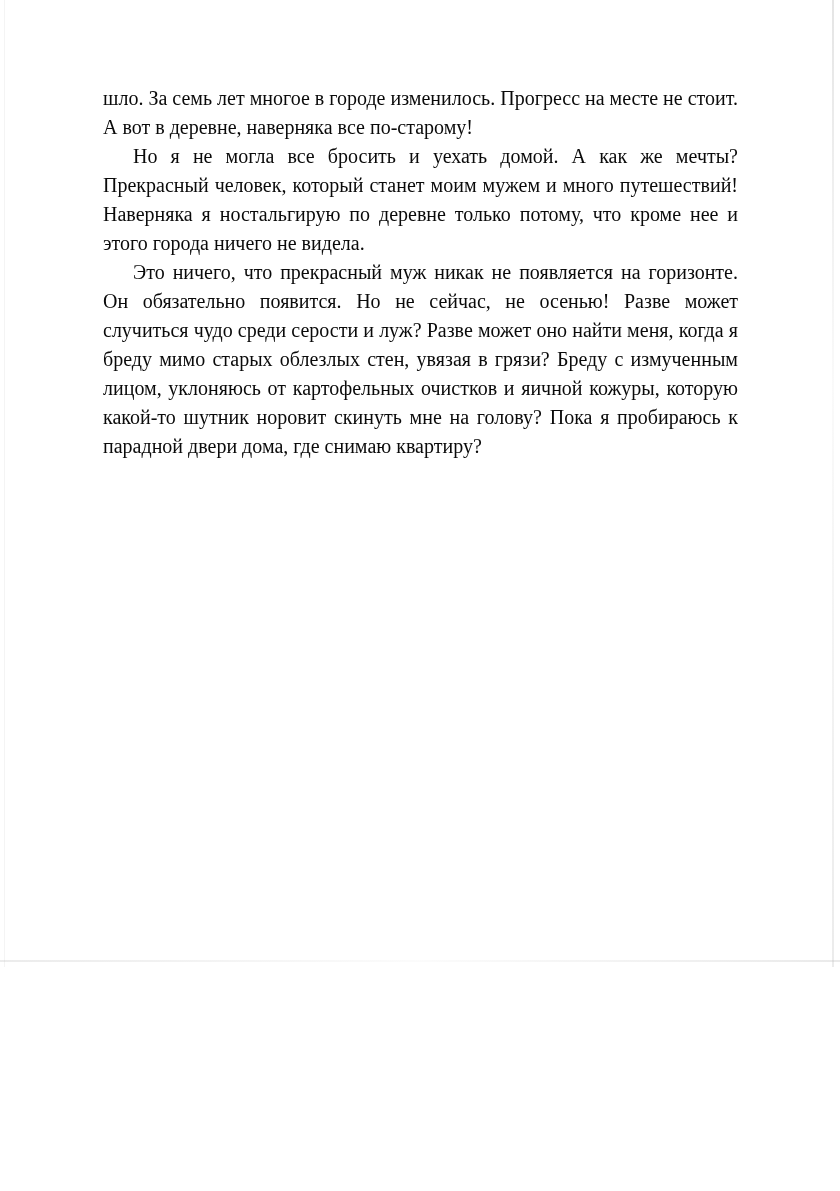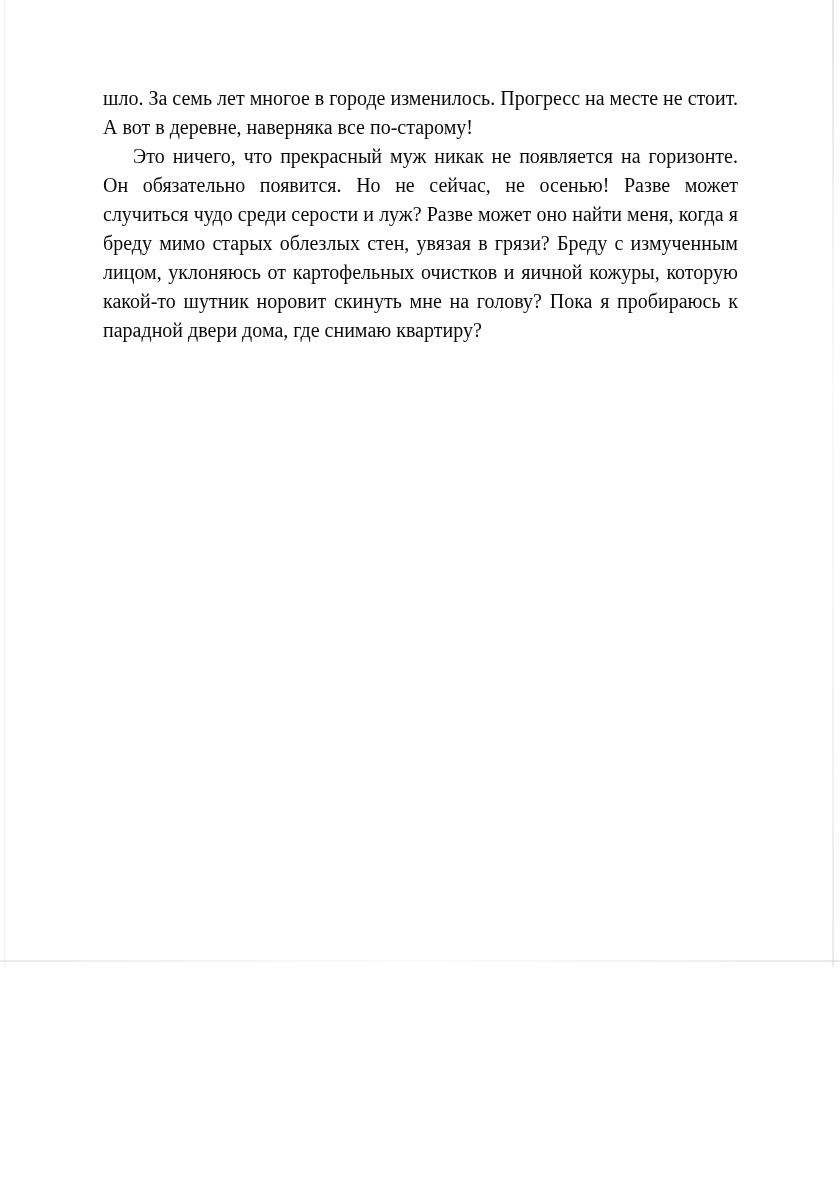--- a/index.html
+++ b/index.html
@@ -74,18 +74,19 @@
 <body>
 
 <div class="page">
 
   <div class="edge-left"></div>
   <div class="edge-right"></div>
   <div class="edge-bottom"></div>
 
   <div class="text-block">
     <p class="para no-indent">шло. За семь лет многое в городе изменилось. Прогресс на месте не стоит. А вот в деревне, наверняка все по-старому!</p>
+    <p class="para">Но я не могла все бросить и уехать домой. А как же мечты? Прекрасный человек, который станет моим мужем и много путешествий! Наверняка я ностальгирую по деревне только потому, что кроме нее и этого города ничего не видела.</p>
     <p class="para">Это ничего, что прекрасный муж никак не появляется на горизонте. Он обязательно появится. Но не сейчас, не осенью! Разве может случиться чудо среди серости и луж? Разве может оно найти меня, когда я бреду мимо старых облезлых стен, увязая в грязи? Бреду с измученным лицом, уклоняюсь от картофельных очистков и яичной кожуры, которую какой-то шутник норовит скинуть мне на голову? Пока я пробираюсь к парадной двери дома, где снимаю квартиру?</p>
   </div>
 
   <div class="page-number">8</div>
 
 </div>
 
 </body></html>

